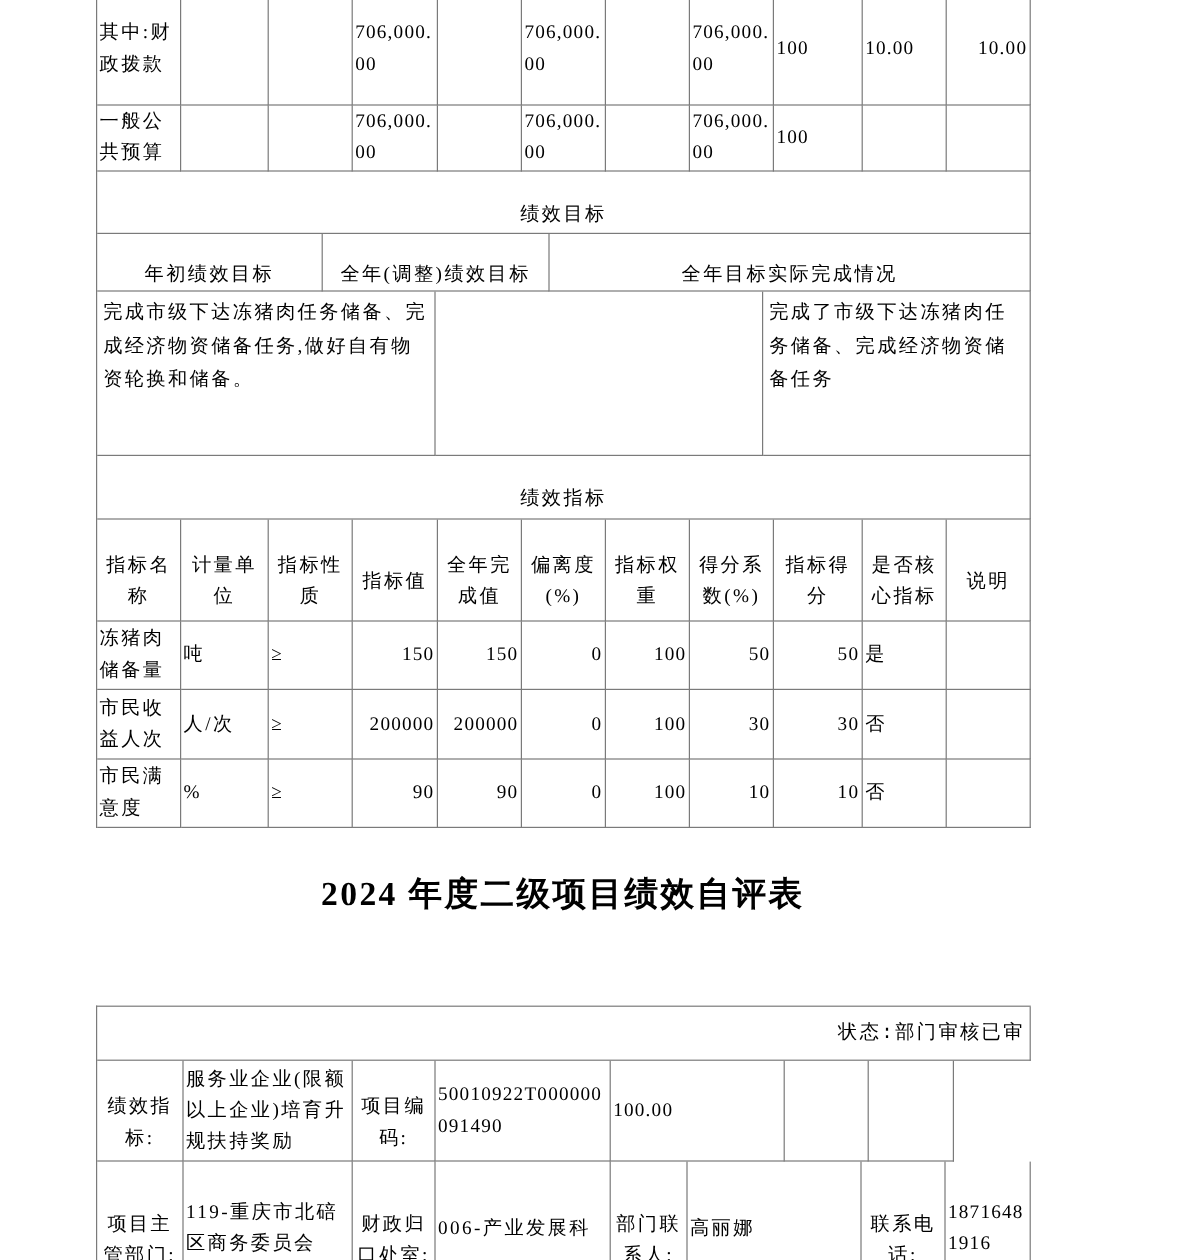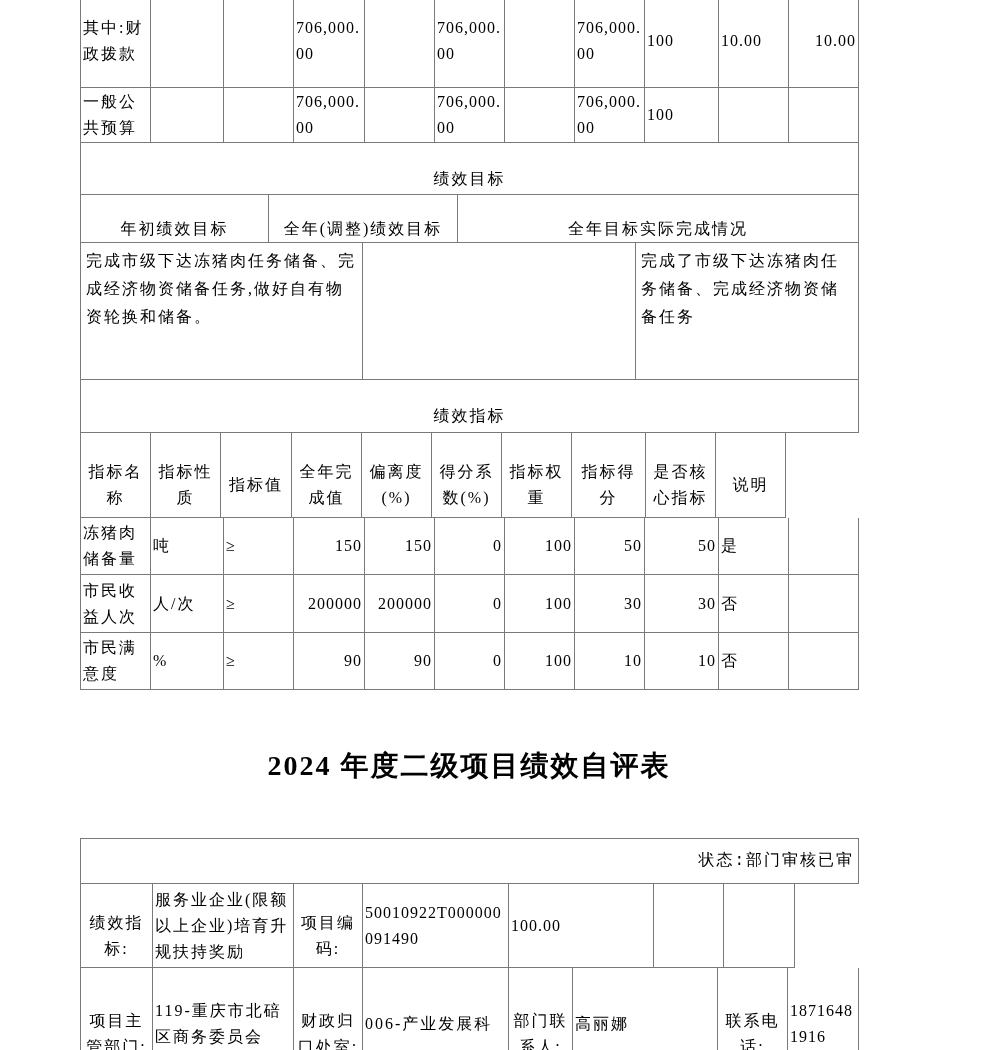--- a/index.html
+++ b/index.html
@@ -43,21 +43,21 @@
   
   .d1{width:72px}.d2{width:141px}.d3{width:69px}.d4{width:146px}
   .d5{width:64px}.d6{width:145px}.d7{width:70px}.d8{width:71px}
   
   .hr1{height:94px}.hr2{height:55px}.hr3{height:52px}.hr4{height:48px}.hr5{height:137px}
   .hr6{height:53px}.hr7{height:85px}.hr8{height:57px}.hr9{height:58px}.hr10{height:57px}
   .sr{height:45px}.tr1{height:84px}.tr2{height:112px}
   .cell>span{width:100%;}
   .lt>span{text-align:left;} .rt>span{text-align:right;} .ct>span{text-align:center;margin-top:20px;}
   #title{
-    position:absolute;left:80px;top:744px;width:778px;height:44px;
+    position:absolute;left:80px;top:724px;width:778px;height:44px;
     font-size:28px;font-weight:bold;text-align:center;letter-spacing:2px;line-height:44px;
     white-space:nowrap;
   }
   #status-cell{padding-right:4px;font-family:Liberation Mono, monospace;}
 </style>
 </head>
 <body>
 
 <div class="tbl" style="top:-6px">
 
@@ -166,37 +166,40 @@
   <div class="row hr6">
     <div class="cell full ct hr6">
         <span>绩效指标</span>
       </div>
   </div>
 
   <div class="row hr7">
     <div class="cell c1 ct hr7">
         <span>指标名称</span>
       </div>
+    <div class="cell c2 ct hr7">
+        <span>计量单位</span>
+      </div>
     <div class="cell c3 ct hr7">
         <span>指标性质</span>
       </div>
     <div class="cell c4 ct hr7">
         <span>指标值</span>
       </div>
     <div class="cell c5 ct hr7">
         <span>全年完成值</span>
       </div>
     <div class="cell c6 ct hr7">
         <span>偏离度(%)</span>
       </div>
+    <div class="cell c8 ct hr7">
+        <span>指标权重</span>
+      </div>
     <div class="cell c7 ct hr7">
         <span>得分系数(%)</span>
-      </div>
-    <div class="cell c8 ct hr7">
-        <span>指标权重</span>
       </div>
     <div class="cell c9 ct hr7">
         <span>指标得分</span>
       </div>
     <div class="cell c10 ct hr7">
         <span>是否核心指标</span>
       </div>
     <div class="cell c11 ct hr7">
         <span>说明</span>
       </div>

